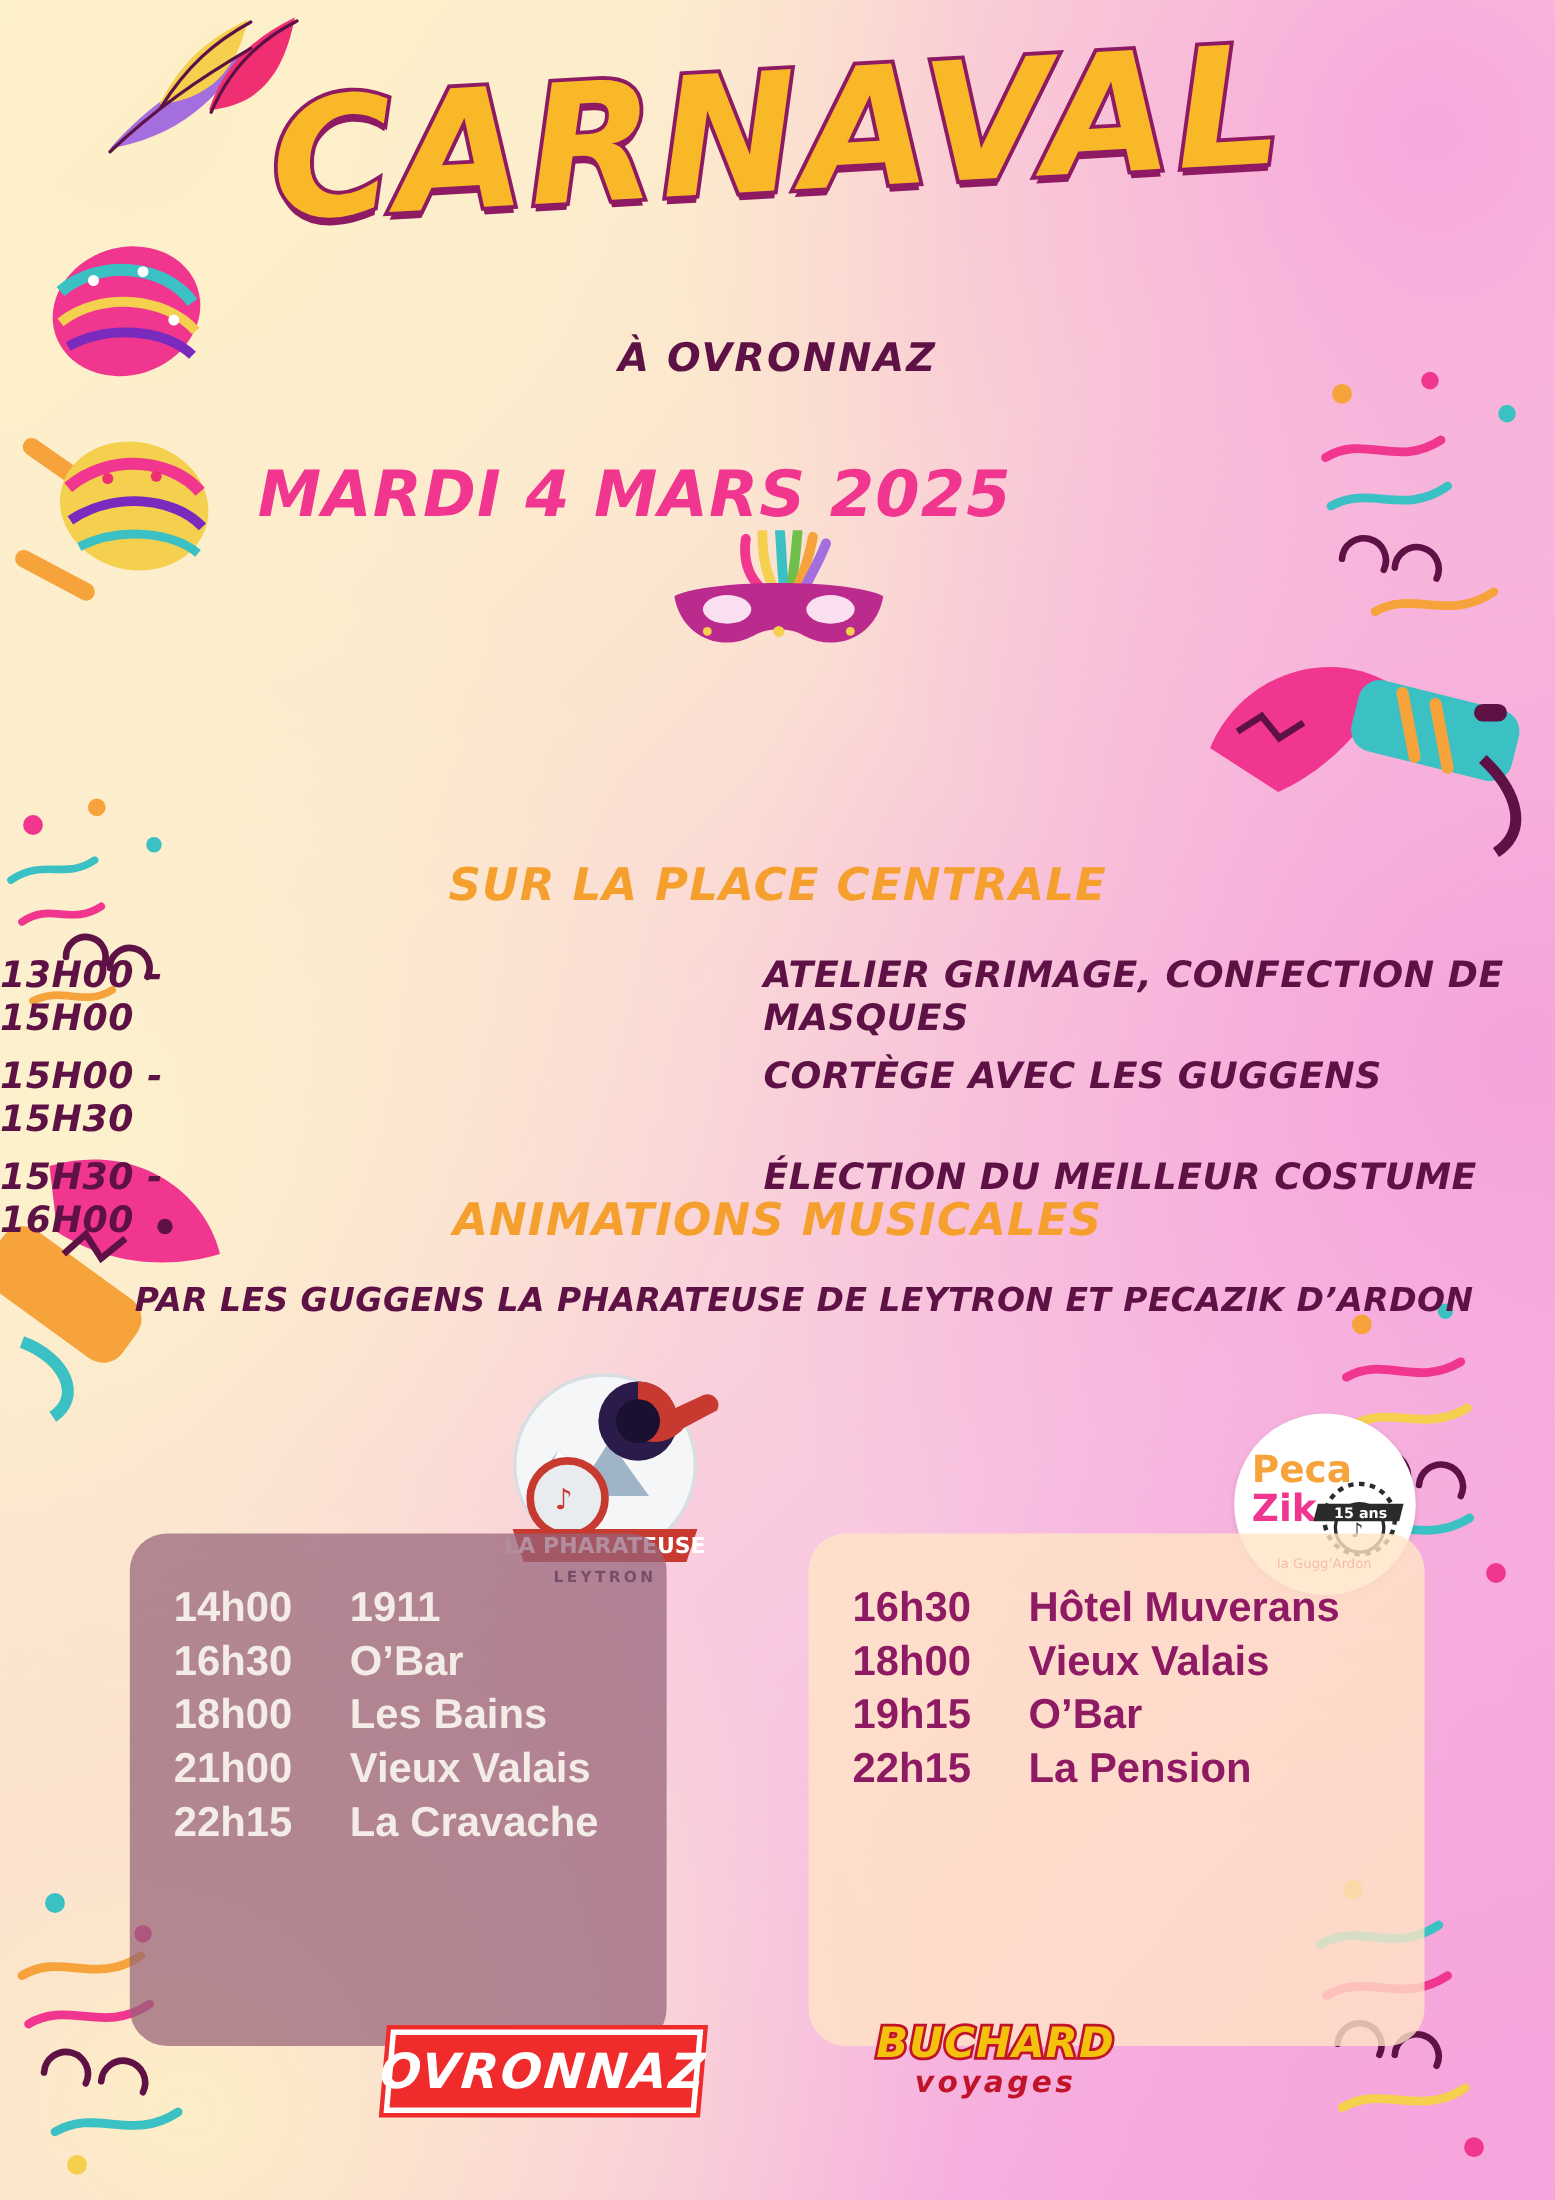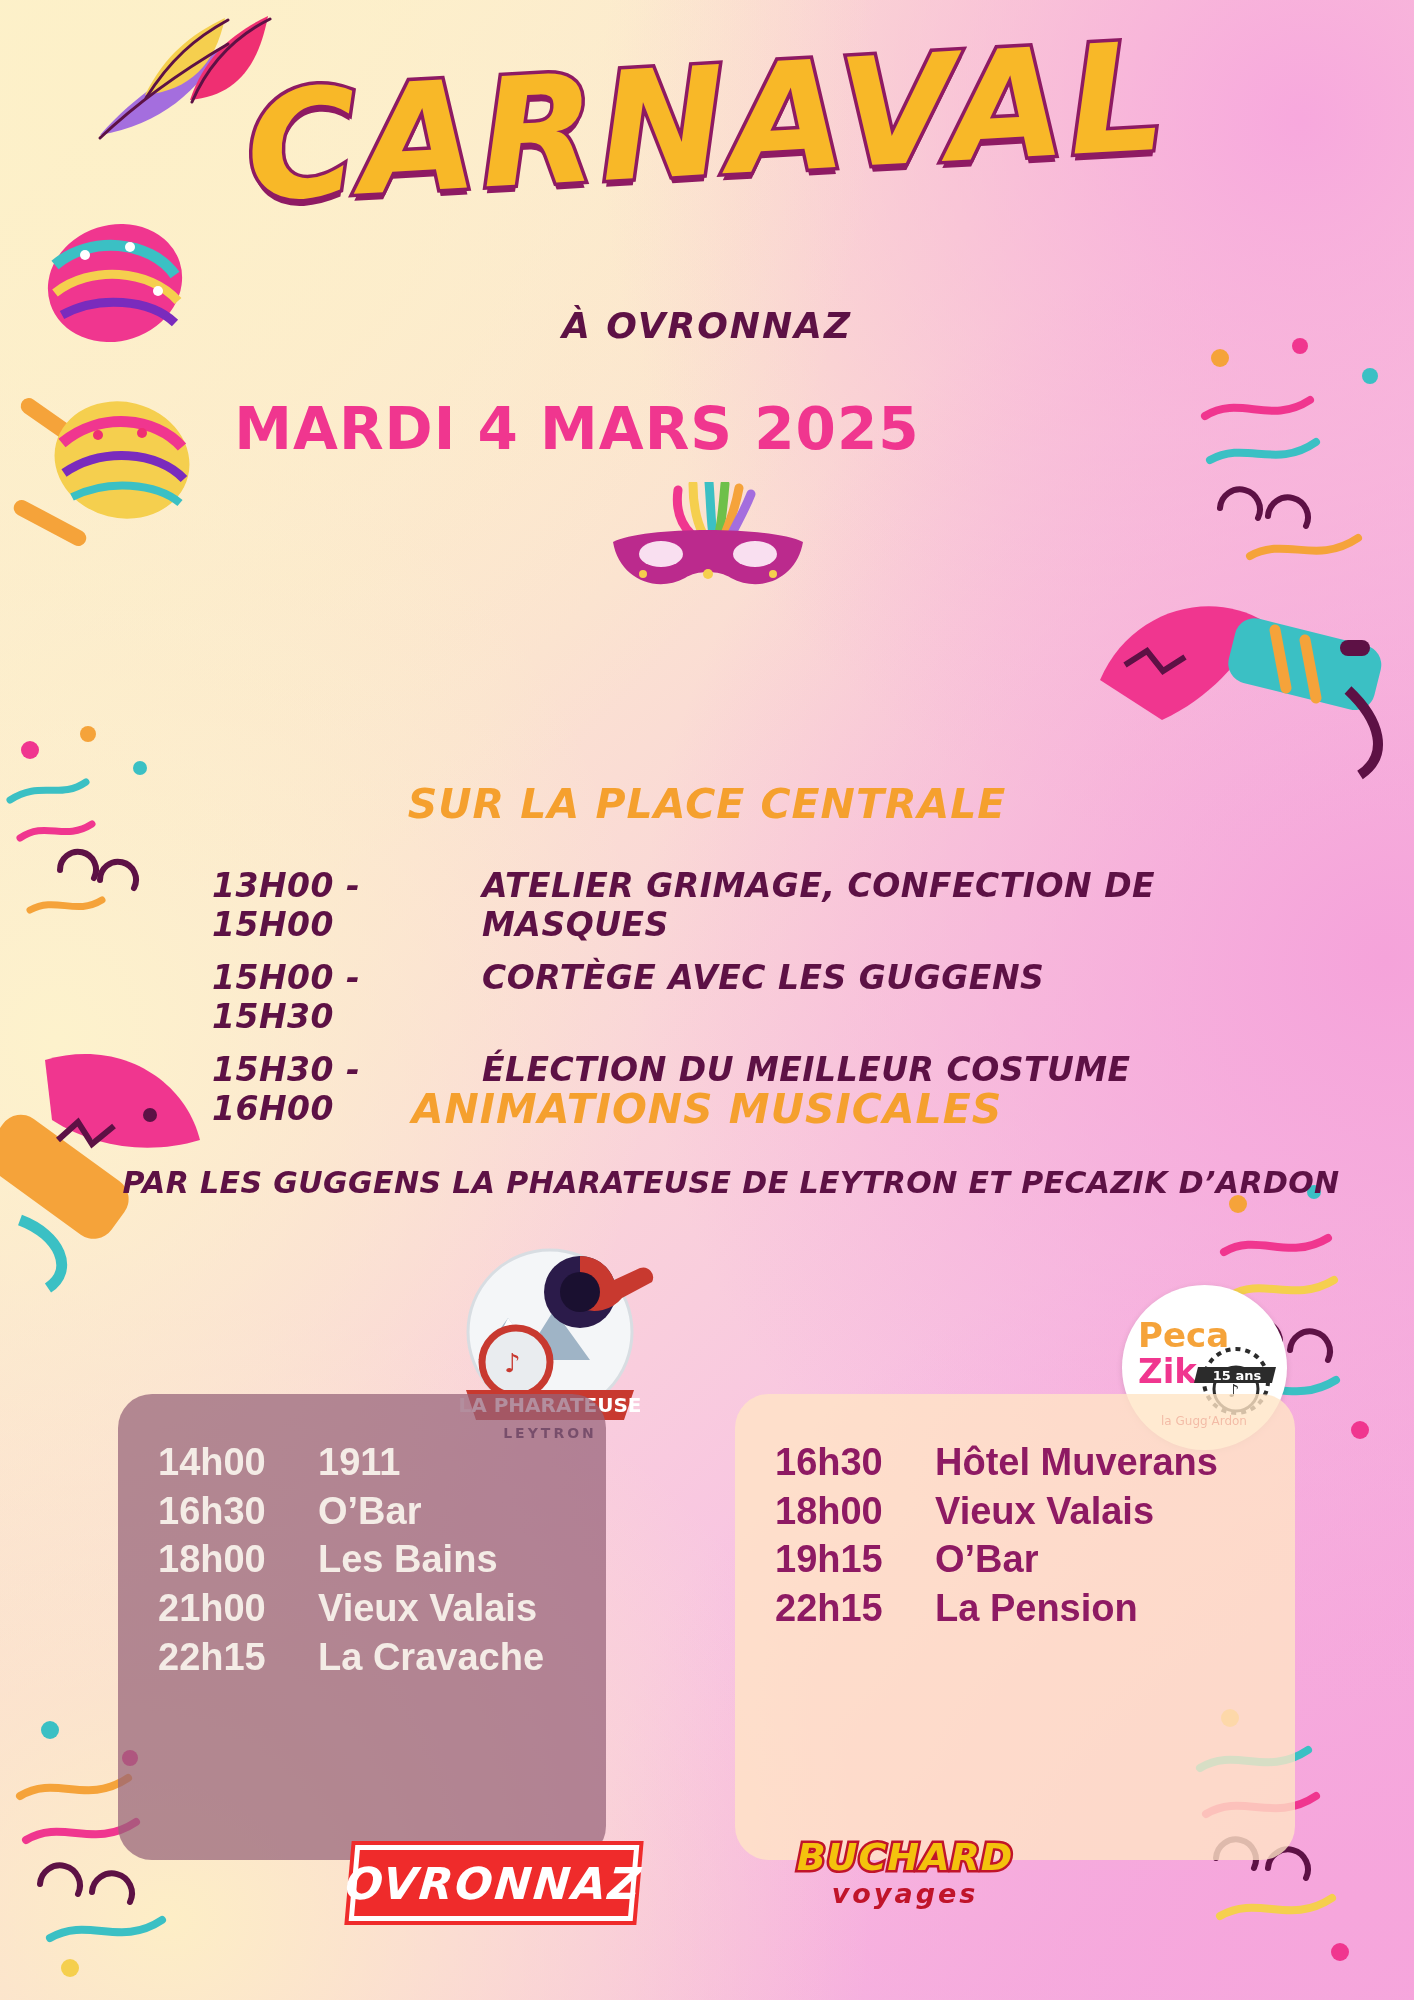--- a/index.html
+++ b/index.html
@@ -62,26 +62,27 @@
     text-align: center;
     font-family: "DejaVu Sans", sans-serif;
     font-weight: bold;
     font-style: italic;
     font-size: 36px;
     letter-spacing: 2px;
     color: #5d1145;
   }
   .date {
     position: absolute;
-    top: 395px;
+    top: 415px;
     left: 0;
     width: 1154px;
     text-align: center;
     font-family: "DejaVu Sans", sans-serif;
     font-weight: bold;
+    font-style: italic;
     font-size: 58px;
     letter-spacing: 1px;
     color: #f0368f;
   }
 
   
   .mask { position: absolute; top: 482px; left: 583px; width: 250px; height: 115px; }
 
   
   .section-head {
@@ -101,21 +102,21 @@
 
   
   .prog {
     position: absolute;
     top: 866px;
     left: 0;
     width: 1414px;
   }
   .prog-row {
     display: flex;
-    justify-content: center;
+    justify-content: space-between;
     margin-bottom: 14px;
     font-family: "DejaVu Sans", sans-serif;
     font-weight: bold;
     font-style: italic;
     font-size: 33px;
     color: #5d1145;
     letter-spacing: 0.5px;
   }
   .prog-time { width: 270px; text-align: left; }
   .prog-label { width: 720px; text-align: left; }

